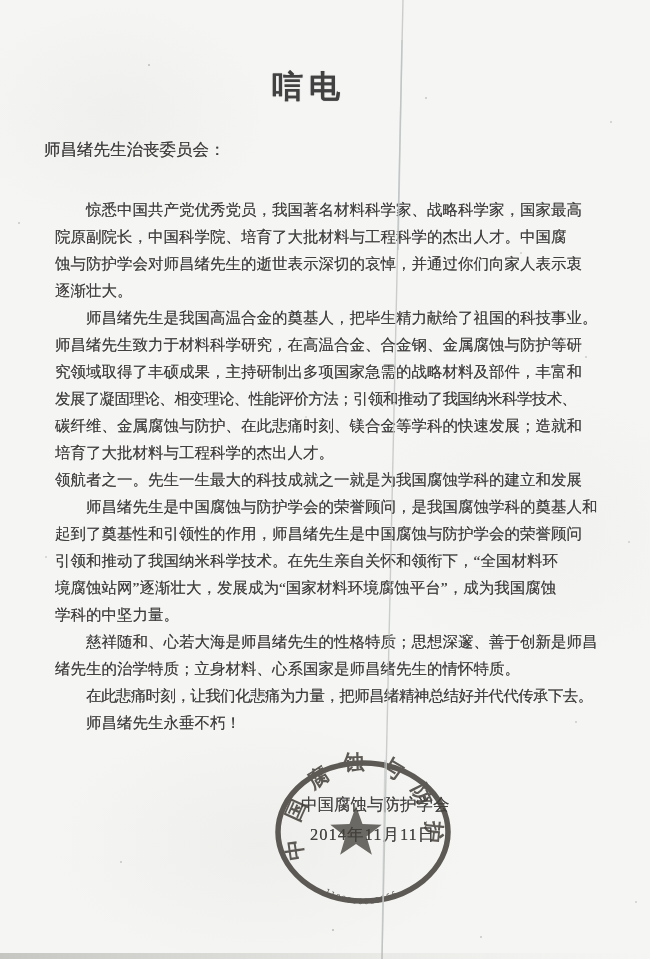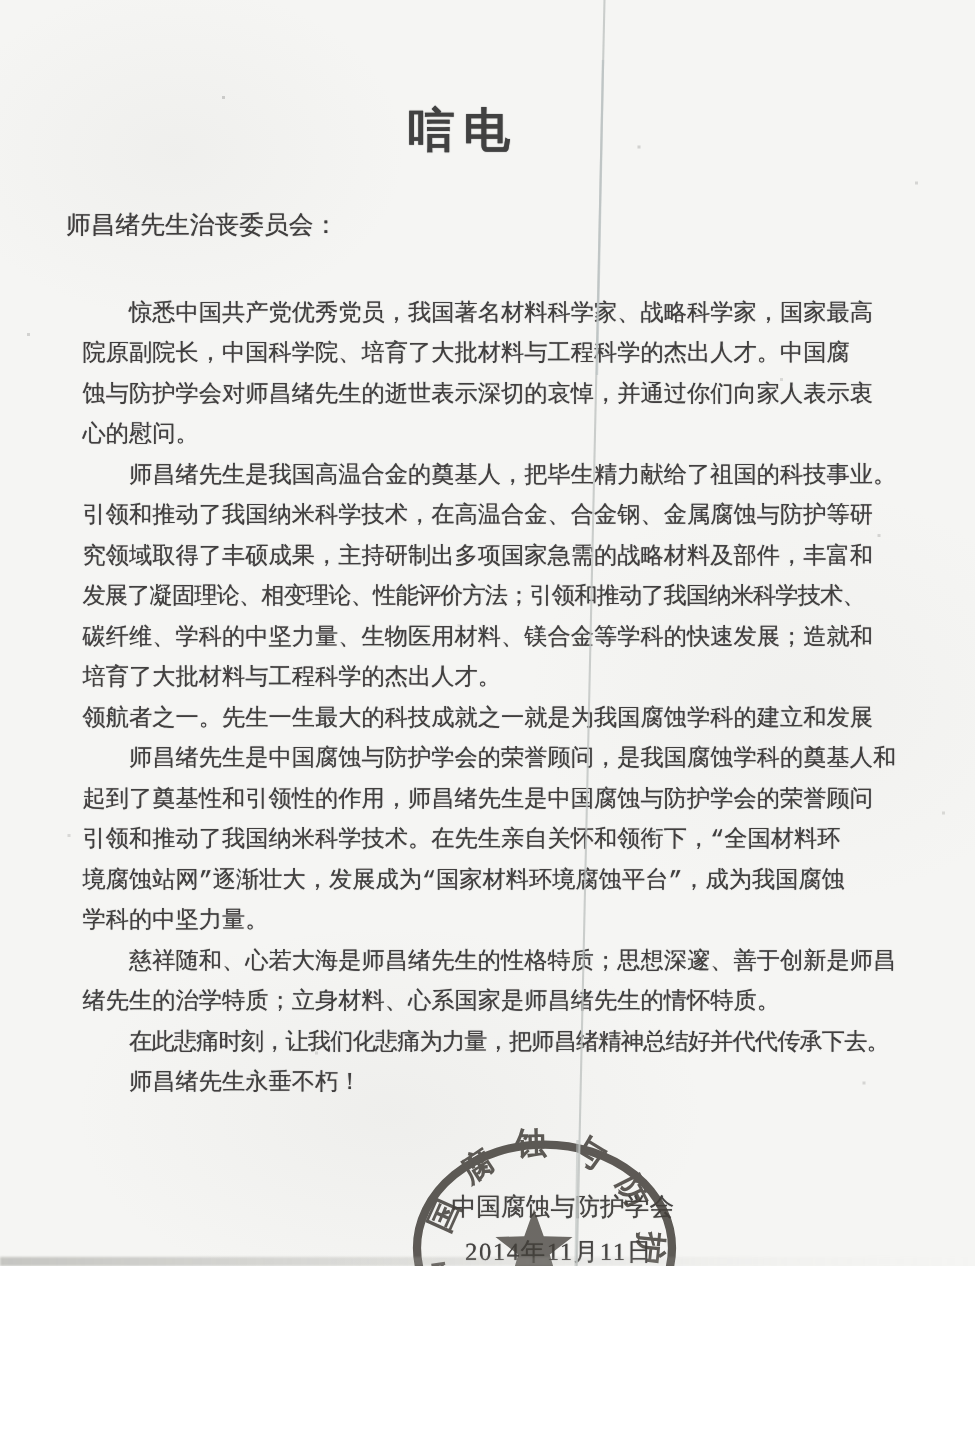--- a/index.html
+++ b/index.html
@@ -1,19 +1,19 @@
 <!DOCTYPE html>
 <html><head>
 <meta charset="utf-8">
 <style>
   html,body{margin:0;padding:0;}
   body{font-family:"Liberation Serif","DejaVu Serif",serif;}
   .page{
     position:relative;
-    width:650px;height:844px;
+    width:650px;height:959px;
     background:#f5f5f3;
     overflow:hidden;
     color:#3e3c3c;
   }
   
   .page::before{
     content:"";position:absolute;inset:0;
     background:
       radial-gradient(220px 160px at 18% 12%, rgba(190,190,186,.10), transparent 70%),
       radial-gradient(260px 200px at 82% 55%, rgba(190,190,186,.08), transparent 70%),
@@ -30,21 +30,20 @@
   .salutation{
     position:absolute;left:44px;top:139px;
     font-size:16.5px;white-space:nowrap;
     color:#403e3e;
     text-shadow:0 0 .6px rgba(70,70,70,.8);
   }
   .body-text{
     position:absolute;left:55px;top:196px;width:560px;
     font-size:15.5px;color:#413f3f;
     text-shadow:0 0 .6px rgba(70,70,70,.75);
-    font-family:Liberation Mono, monospace;
   }
   .line{
     height:27px;line-height:27px;white-space:nowrap;
   }
   .ind{padding-left:31px;}
   .tight{letter-spacing:-.6px;}
   .sig-org{
     position:absolute;left:301px;top:794px;
     font-size:16.5px;white-space:nowrap;color:#454341;
     text-shadow:0 0 .6px rgba(70,70,70,.8);
@@ -98,27 +97,27 @@
 <div class="page">
 
   <div class="title">唁电</div>
 
   <div class="salutation">师昌绪先生治丧委员会：</div>
 
   <div class="body-text">
     <div class="line ind">惊悉中国共产党优秀党员，我国著名材料科学家、战略科学家，国家最高</div>
     <div class="line">院原副院长，中国科学院、培育了大批材料与工程科学的杰出人才。中国腐</div>
     <div class="line">蚀与防护学会对师昌绪先生的逝世表示深切的哀悼，并通过你们向家人表示衷</div>
-    <div class="line">心的慰问。</div>
+    <div class="line">逐渐壮大。</div>
 
     <div class="line ind">师昌绪先生是我国高温合金的奠基人，把毕生精力献给了祖国的科技事业。</div>
-    <div class="line">引领和推动了我国纳米科学技术，在高温合金、合金钢、金属腐蚀与防护等研</div>
+    <div class="line">师昌绪先生致力于材料科学研究，在高温合金、合金钢、金属腐蚀与防护等研</div>
     <div class="line">究领域取得了丰硕成果，主持研制出多项国家急需的战略材料及部件，丰富和</div>
     <div class="line tight">发展了凝固理论、相变理论、性能评价方法；引领和推动了我国纳米科学技术、</div>
-    <div class="line">碳纤维、学科的中坚力量、生物医用材料、镁合金等学科的快速发展；造就和</div>
+    <div class="line">碳纤维、金属腐蚀与防护、在此悲痛时刻、镁合金等学科的快速发展；造就和</div>
     <div class="line">培育了大批材料与工程科学的杰出人才。</div>
 
     <div class="line">领航者之一。先生一生最大的科技成就之一就是为我国腐蚀学科的建立和发展</div>
     <div class="line ind">师昌绪先生是中国腐蚀与防护学会的荣誉顾问，是我国腐蚀学科的奠基人和</div>
     <div class="line">起到了奠基性和引领性的作用，师昌绪先生是中国腐蚀与防护学会的荣誉顾问</div>
     <div class="line">引领和推动了我国纳米科学技术。在先生亲自关怀和领衔下，“全国材料环</div>
     <div class="line">境腐蚀站网”逐渐壮大，发展成为“国家材料环境腐蚀平台”，成为我国腐蚀</div>
     <div class="line">学科的中坚力量。</div>
 
     <div class="line ind">慈祥随和、心若大海是师昌绪先生的性格特质；思想深邃、善于创新是师昌</div>

